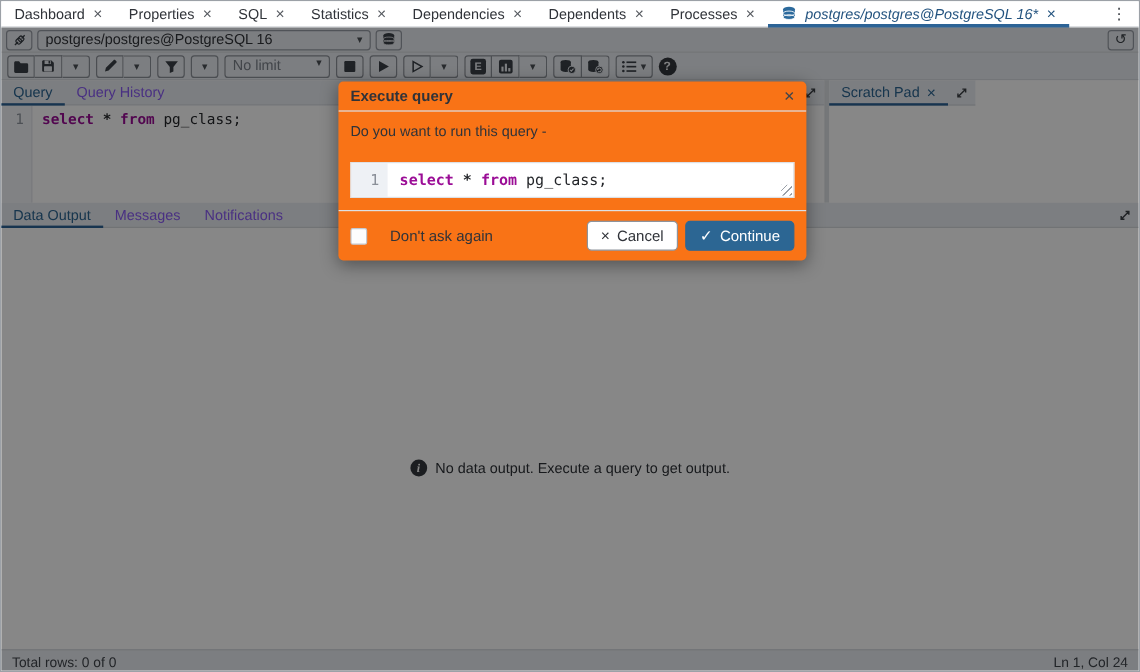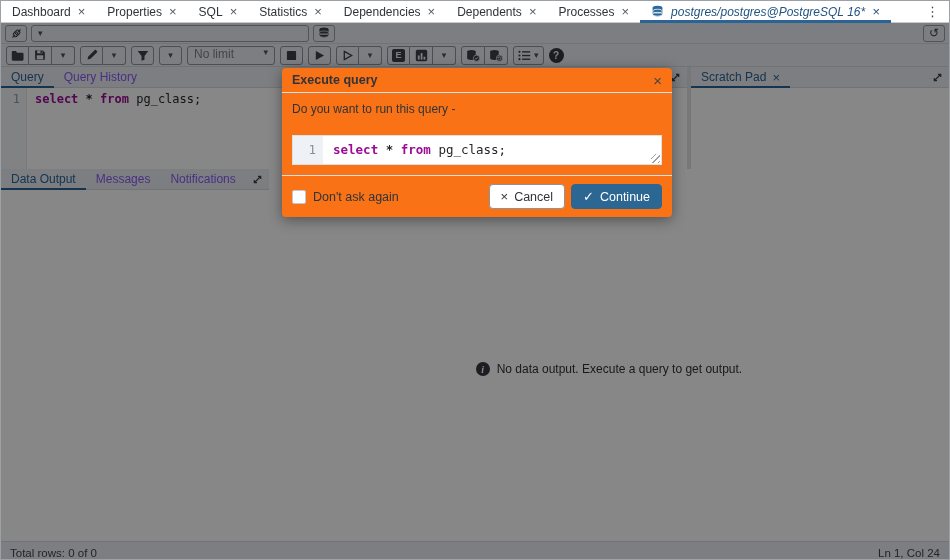--- a/index.html
+++ b/index.html
@@ -60,24 +60,24 @@
   .subtab.active { color:#2c6693; }
   .subtab.active::after { content:""; position:absolute; left:0; right:0; bottom:-1px; height:2px; background:#2c6396; }
   .subtabs .spacer { flex:1; }
   .expand-btn { padding:0 6px; cursor:pointer; color:#3c4046; display:flex; align-items:center; }
   .editor { flex:1; display:flex; background:#fff; font-family:"DejaVu Sans Mono", monospace; font-size:12px; }
   .gutter { width:26px; background:#f3f5f9; color:#9298a1; text-align:right; padding:4px 6px 0 0; border-right:1px solid #e4e7ec; }
   .codearea { flex:1; padding:4px 0 0 8px; white-space:pre; color:#24262a; }
   .kw { color:#9b0d96; font-weight:bold; }
   .op { color:#24262a; font-weight:bold; }
   .splitter { width:4px; background:#dde0e4; cursor:col-resize; }
-  .spanel { flex:1; display:flex; flex-direction:column; background:#fff; }
+  .spanel { flex:1; display:flex; flex-direction:row; background:#fff; }
   .spad-body { flex:1; background:#fff; }
   
-  .output { position:absolute; left:0; top:146px; width:100%; height:372px; display:flex; flex-direction:row; background:#fff; }
+  .output { position:absolute; left:0; top:146px; width:100%; height:372px; display:flex; flex-direction:column; background:#fff; }
   .out-body { flex:1; position:relative; background:#fff; }
   .empty-msg { position:absolute; left:0; right:0; top:193px; display:flex; align-items:center; justify-content:center; gap:7px;
     color:#2e3237; font-size:12px; }
   .info-circle { width:14px; height:14px; border-radius:50%; background:#33373d; color:#fff; display:flex;
     align-items:center; justify-content:center; font-size:10px; font-family:"Liberation Serif", serif; font-style:italic; font-weight:bold; }
   
   .statusbar { position:absolute; left:0; top:518px; width:100%; height:18px; background:#ebeef3; border-top:1px solid #d5d9de;
     display:flex; align-items:flex-end; padding:0 9px; color:#41464d; font-size:11.5px; }
   .statusbar .spacer { flex:1; }
   .bottom-strip { position:absolute; left:0; top:536px; width:100%; height:2px; background:#2c6693; }
@@ -92,21 +92,21 @@
   .dlg-prompt { color:#303339; font-size:12px; margin-bottom:19px; }
   .dlg-codebox { border:1px solid #dde0e4; display:flex; position:relative; background:#fff;
     font-family:"DejaVu Sans Mono", monospace; font-size:12.5px; height:30px; }
   .dlg-gutter { width:30px; background:#eef1f5; color:#8a8f98; text-align:right; padding:6px 7px 0 0; }
   .dlg-code { flex:1; padding:6px 0 0 10px; white-space:pre; color:#24262a; }
   .resize-corner { position:absolute; right:1px; bottom:1px; width:9px; height:9px; cursor:nwse-resize;
     background:repeating-linear-gradient(135deg, transparent 0 3px, #9aa0a8 3px 4px); }
   .dlg-footer { border-top:1px solid #dde0e4; padding:8px 10px; display:flex; align-items:center; }
   .chk-wrap { display:flex; align-items:center; gap:7px; flex:1; cursor:pointer; }
   .checkbox { width:14px; height:14px; border:1px solid #c3c8cf; border-radius:2px; background:#fdfdfd; }
-  .chk-label { color:#303339; font-size:12.5px; }
+  .chk-label { color:#303339; font-size:12.5px;margin-left:12px; }
   .btn { height:25px; display:flex; align-items:center; gap:6px; padding:0 11px; border-radius:4px;
     font-size:12.5px; cursor:pointer; }
   .btn-secondary { background:#fff; border:1px solid #8e939b; color:#303339; margin-right:6px; }
   .btn-primary { background:#2c6693; border:1px solid #2c6693; color:#fff; }
   .btn .bicon { font-size:13px; line-height:1; }
 </style>
 </head>
 <body>
 
 <div class="win-tabbar">
@@ -157,20 +157,21 @@
 
   <div class="connbar">
     <div class="icon-btn">
       <svg width="13" height="13" viewBox="0 0 16 16">
         <path d="M3 13 L6.2 9.8 M9.8 6.2 L13 3" stroke="#3b4148" stroke-width="1.4" fill="none"></path>
         <rect x="4.4" y="6.4" width="5.2" height="5.2" rx="1.6" transform="rotate(-45 7 9)" fill="none" stroke="#3b4148" stroke-width="1.3"></rect>
         <rect x="6.6" y="4.2" width="5.2" height="5.2" rx="1.6" transform="rotate(-45 9.2 6.8)" fill="none" stroke="#3b4148" stroke-width="1.3"></rect>
       </svg>
     </div>
     <div class="conn-select">
+      <span class="val">postgres/postgres@PostgreSQL 16</span>
       <span class="chev">▾</span>
     </div>
     <div class="icon-btn">
       <svg width="12" height="12" viewBox="0 0 16 16">
         <ellipse cx="8" cy="3.4" rx="6" ry="2.6" fill="#3b4148"></ellipse>
         <path d="M2 3.4v8c0 1.4 2.7 2.6 6 2.6s6-1.2 6-2.6v-8" fill="#3b4148"></path>
         <ellipse cx="8" cy="7.6" rx="6" ry="2.4" fill="none" stroke="#ebeef3" stroke-width="0.9"></ellipse>
         <ellipse cx="8" cy="11.4" rx="6" ry="2.4" fill="none" stroke="#ebeef3" stroke-width="0.9"></ellipse>
       </svg>
     </div>

